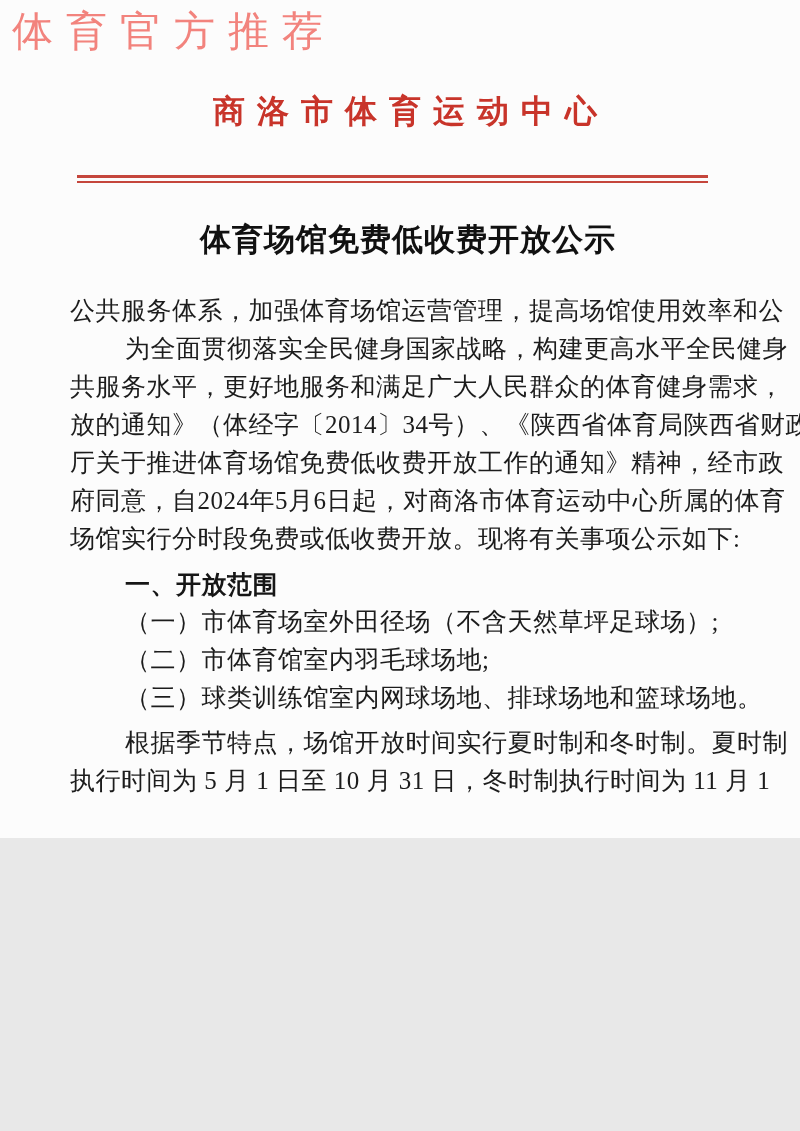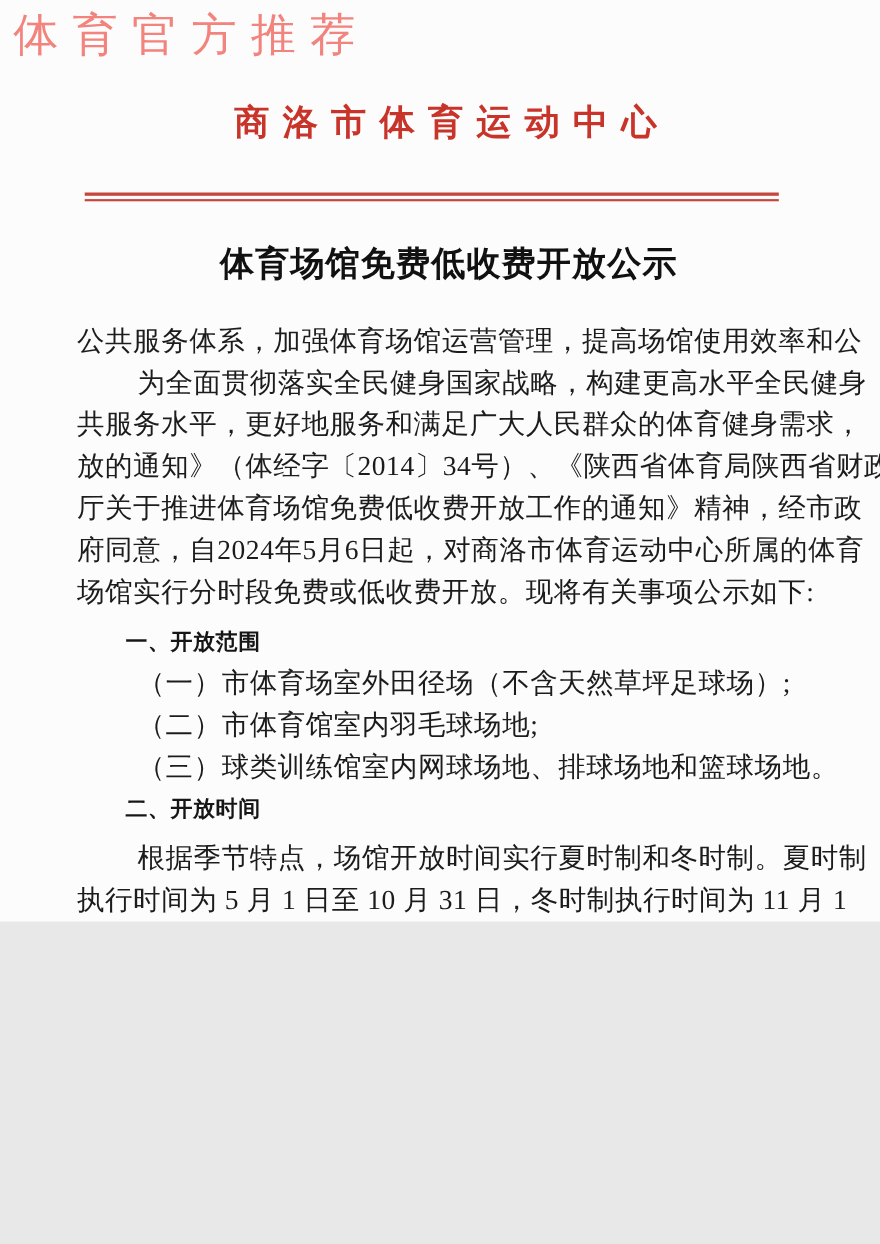--- a/index.html
+++ b/index.html
@@ -49,21 +49,21 @@
     height:38px;line-height:38px;
     font-size:25px;
     color:#1c1c1c;
     white-space:nowrap;
     letter-spacing:0.5px;
   }
   .line.indent{text-indent:2.2em;}
   .line.heading{
     font-family:"Liberation Sans","DejaVu Sans",sans-serif;
     font-weight:bold;
-    font-size:20px;
+    font-size:25px;
     color:#161616;
   }
   .line.gap{margin-top:7px;}
   .page-number{
     position:absolute;right:112px;top:1026px;
     font-size:20px;letter-spacing:3px;
     color:#333;
     white-space:nowrap;
   }
   .footer-rule{
@@ -90,21 +90,20 @@
     <div class="line indent">为全面贯彻落实全民健身国家战略，构建更高水平全民健身</div>
     <div class="line">共服务水平，更好地服务和满足广大人民群众的体育健身需求，</div>
     <div class="line">放的通知》（体经字〔2014〕34号）、《陕西省体育局陕西省财政</div>
     <div class="line">厅关于推进体育场馆免费低收费开放工作的通知》精神，经市政</div>
     <div class="line">府同意，自2024年5月6日起，对商洛市体育运动中心所属的体育</div>
     <div class="line">场馆实行分时段免费或低收费开放。现将有关事项公示如下:</div>
     <div class="line heading indent gap">一、开放范围</div>
     <div class="line indent">（一）市体育场室外田径场（不含天然草坪足球场）;</div>
     <div class="line indent">（二）市体育馆室内羽毛球场地;</div>
     <div class="line indent">（三）球类训练馆室内网球场地、排球场地和篮球场地。</div>
-    <div class="line heading indent">二、开放时间</div>
     <div class="line indent gap">根据季节特点，场馆开放时间实行夏时制和冬时制。夏时制</div>
     <div class="line">执行时间为 5 月 1 日至 10 月 31 日，冬时制执行时间为 11 月 1</div>
   </div>
 
   <div class="page-number">- 1 -</div>
 
   <div class="footer-rule"></div>
 
 </div>
 

